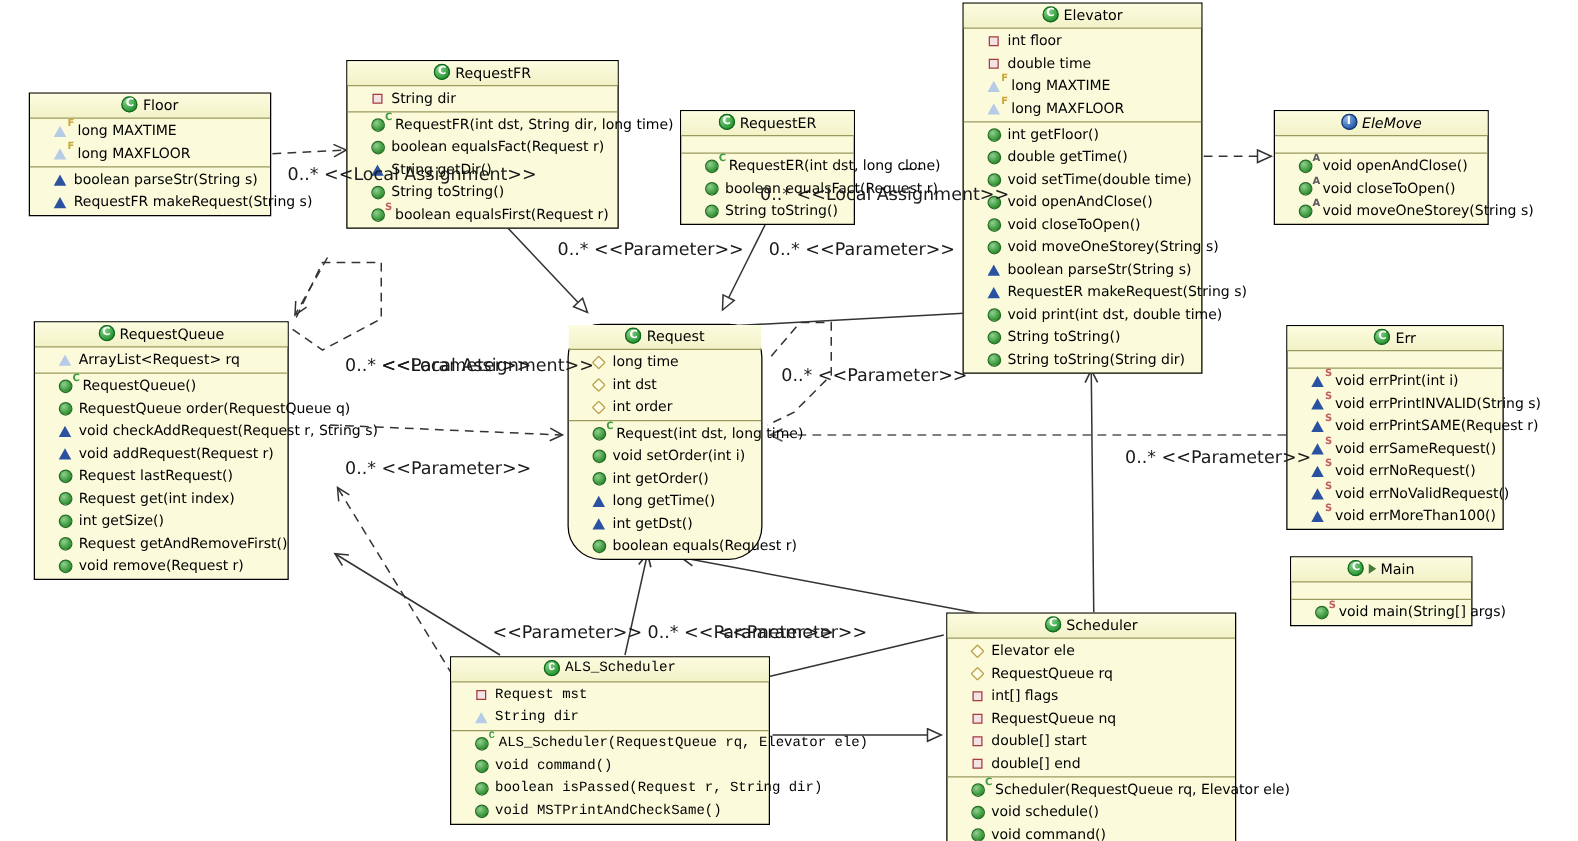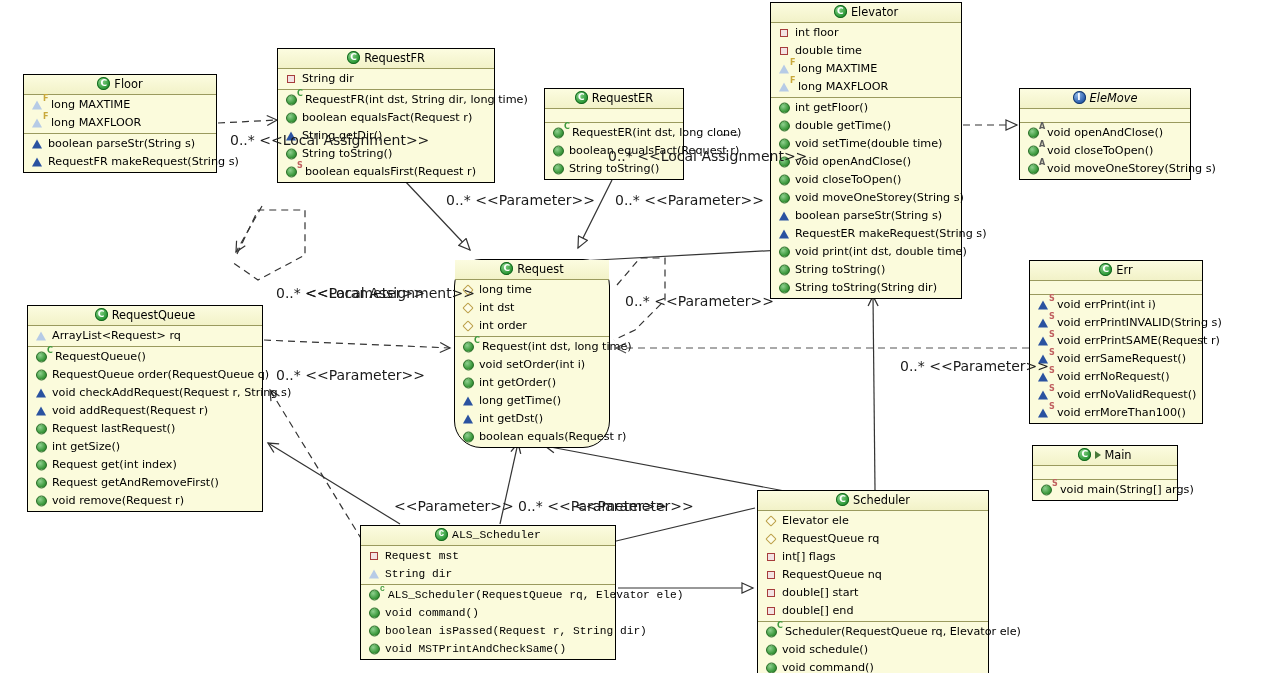--- a/index.html
+++ b/index.html
@@ -27,21 +27,21 @@
     border-bottom:1.4px solid #9a9a5e;
     background:linear-gradient(to bottom,#fcfce0,#f2f2c8);
     position:relative;
     white-space:nowrap;
     overflow:hidden;
   }
   .uml .hdr .cname{ display:inline-block; vertical-align:middle;}
   .uml .hdr.iface .cname{font-style:italic;}
   .sect{
     border-bottom:1.4px solid #9a9a5e;
-    padding:1px 0 1px 2px;
+    padding:1px 0 1px 13px;
   }
   .sect.last{border-bottom:none;}
   .sect.empty{height:11px;}
   .row{
     height:18px;line-height:18px;
     white-space:nowrap;
     position:relative;
     padding-left:22px;
     font-size:11.2px;
     overflow:visible;
@@ -252,33 +252,33 @@
       </div>
       <div class="uml" style="left: 1019px; top: 88px; width: 172px;">
         <div class="hdr iface"><span class="cls-ic iface"></span><span class="cname">EleMove</span></div>
         <div class="sect empty"></div>
         <div class="sect last">
           <div class="row hasmod"><span class="ic m-pub"></span><span class="mod A">A</span><span class="txt">void openAndClose()</span></div>
           <div class="row hasmod"><span class="ic m-pub"></span><span class="mod A">A</span><span class="txt">void closeToOpen()</span></div>
           <div class="row hasmod"><span class="ic m-pub"></span><span class="mod A">A</span><span class="txt">void moveOneStorey(String s)</span></div>
         </div>
       </div>
-      <div class="uml" style="left: 27px; top: 257px; width: 236px; margin-top: 48px;">
+      <div class="uml" style="left: 27px; top: 257px; width: 204px;">
         <div class="hdr"><span class="cls-ic klass"></span><span class="cname">RequestQueue</span></div>
         <div class="sect">
           <div class="row"><span class="ic f-tri-o"></span><span class="txt">ArrayList&lt;Request&gt; rq</span></div>
         </div>
         <div class="sect last">
           <div class="row hasmod"><span class="ic m-pub"></span><span class="mod C">C</span><span class="txt">RequestQueue()</span></div>
           <div class="row"><span class="ic m-pub"></span><span class="txt">RequestQueue order(RequestQueue q)</span></div>
           <div class="row"><span class="ic m-tri"></span><span class="txt">void checkAddRequest(Request r, String s)</span></div>
           <div class="row"><span class="ic m-tri"></span><span class="txt">void addRequest(Request r)</span></div>
           <div class="row"><span class="ic m-pub"></span><span class="txt">Request lastRequest()</span></div>
+          <div class="row"><span class="ic m-pub"></span><span class="txt">Request get(int index)</span></div>
           <div class="row"><span class="ic m-pub"></span><span class="txt">int getSize()</span></div>
-          <div class="row"><span class="ic m-pub"></span><span class="txt">Request get(int index)</span></div>
           <div class="row"><span class="ic m-pub"></span><span class="txt">Request getAndRemoveFirst()</span></div>
           <div class="row"><span class="ic m-pub"></span><span class="txt">void remove(Request r)</span></div>
         </div>
       </div>
       <div class="uml" style="left: 454px; top: 259px; width: 156px; border-radius: 27px;">
         <div class="hdr"><span class="cls-ic klass"></span><span class="cname">Request</span></div>
         <div class="sect">
           <div class="row"><span class="ic f-pkg"></span><span class="txt">long time</span></div>
           <div class="row"><span class="ic f-pkg"></span><span class="txt">int dst</span></div>
           <div class="row"><span class="ic f-pkg"></span><span class="txt">int order</span></div>

